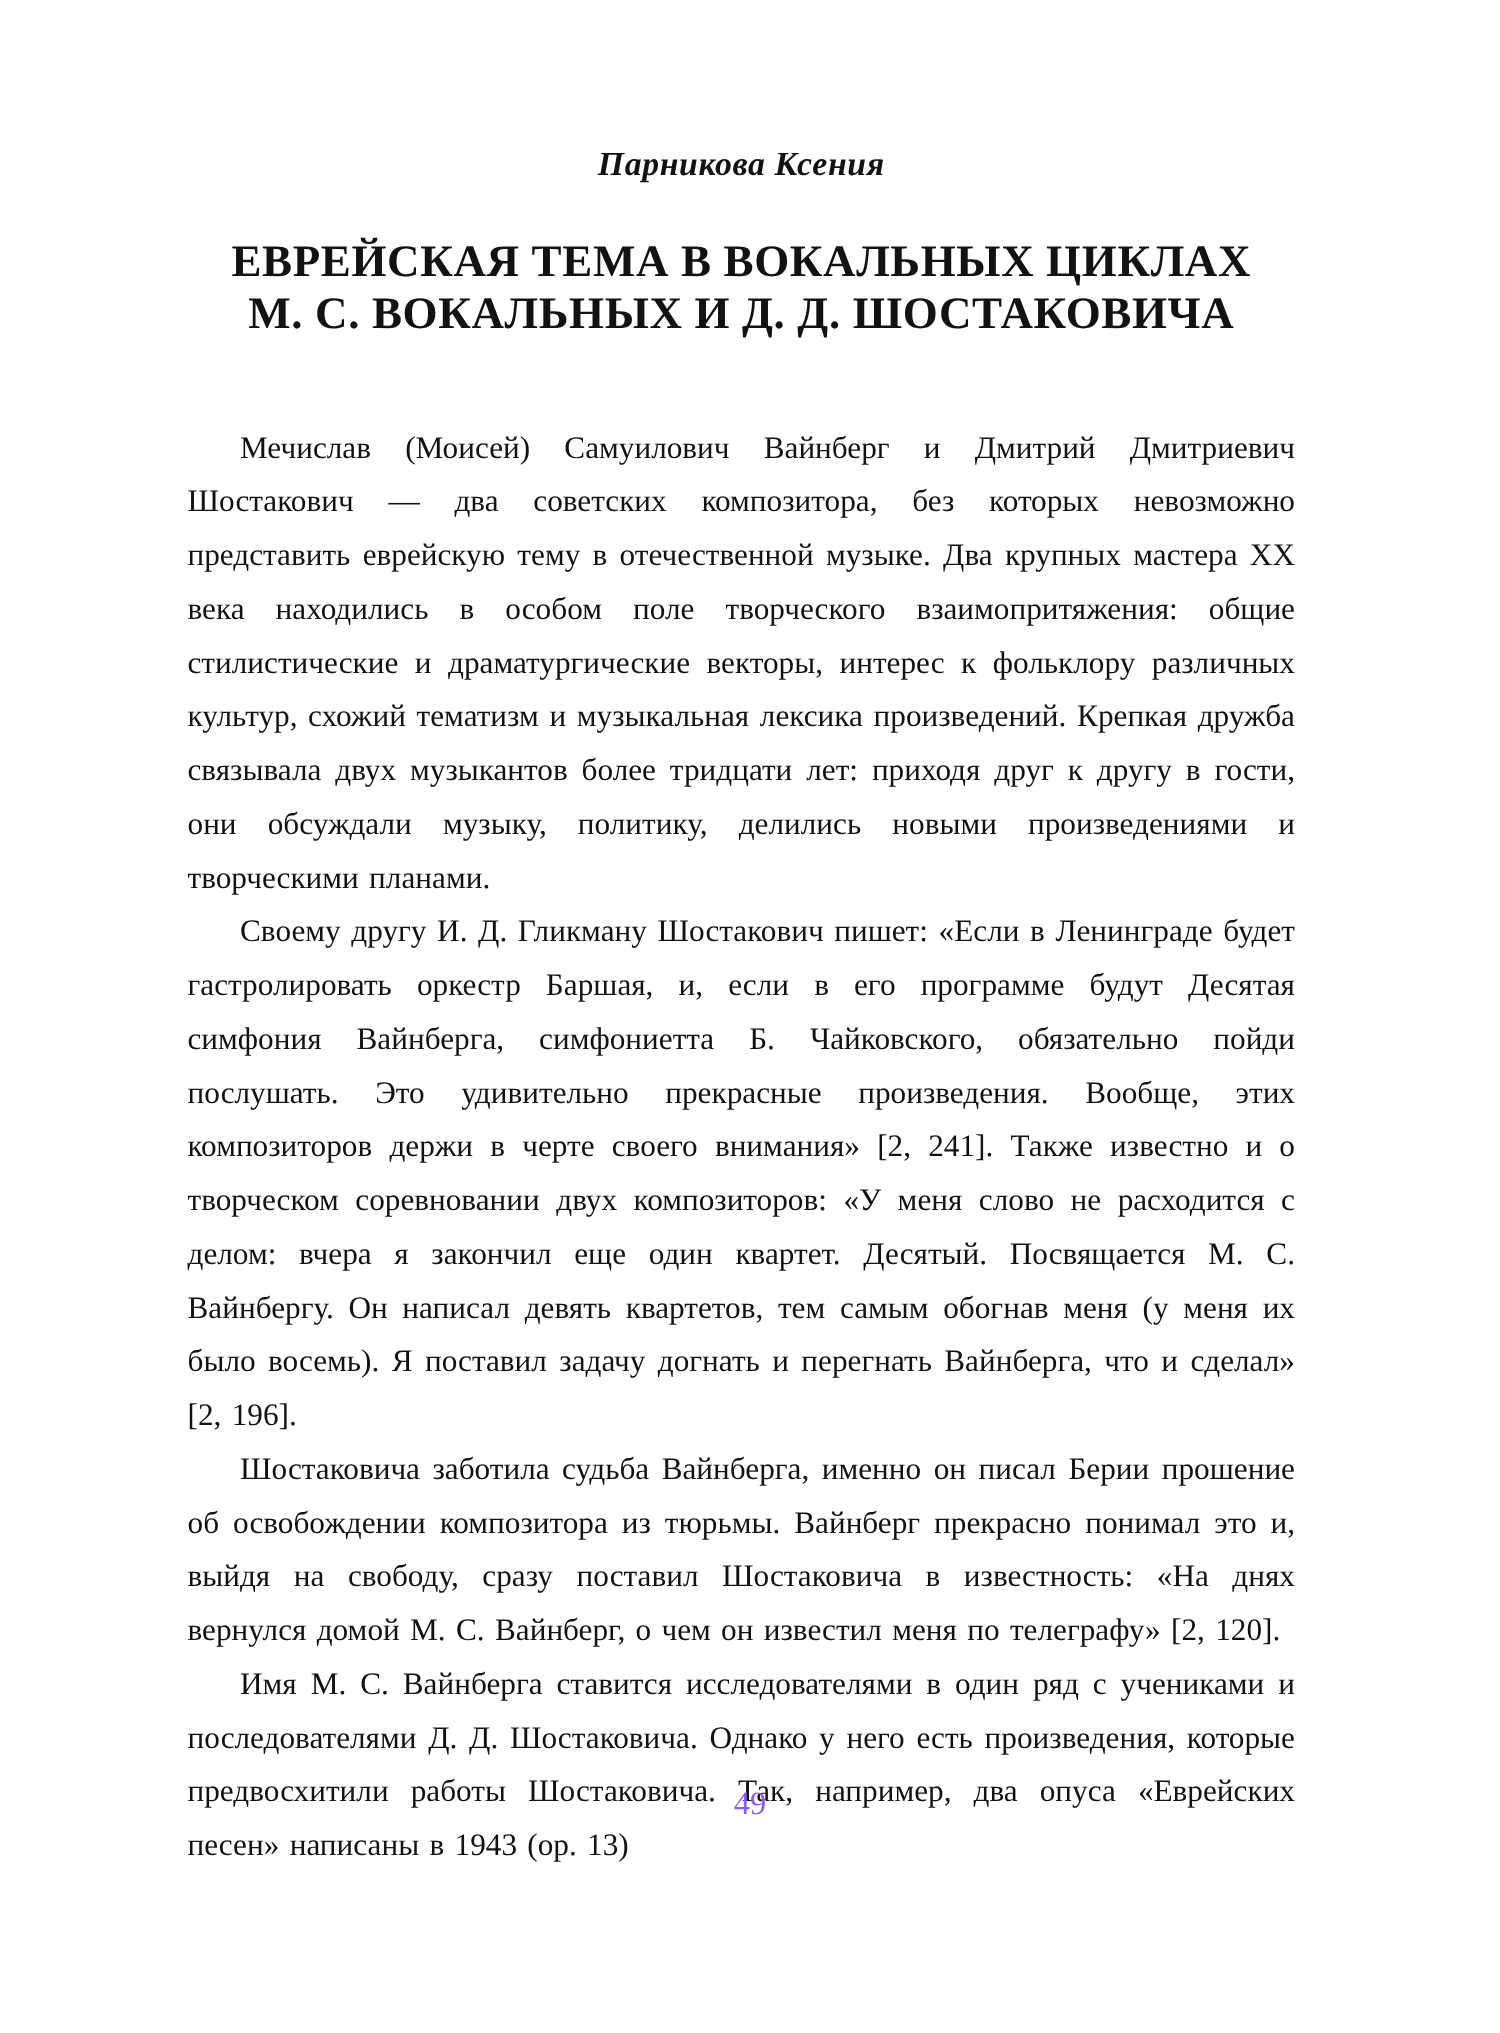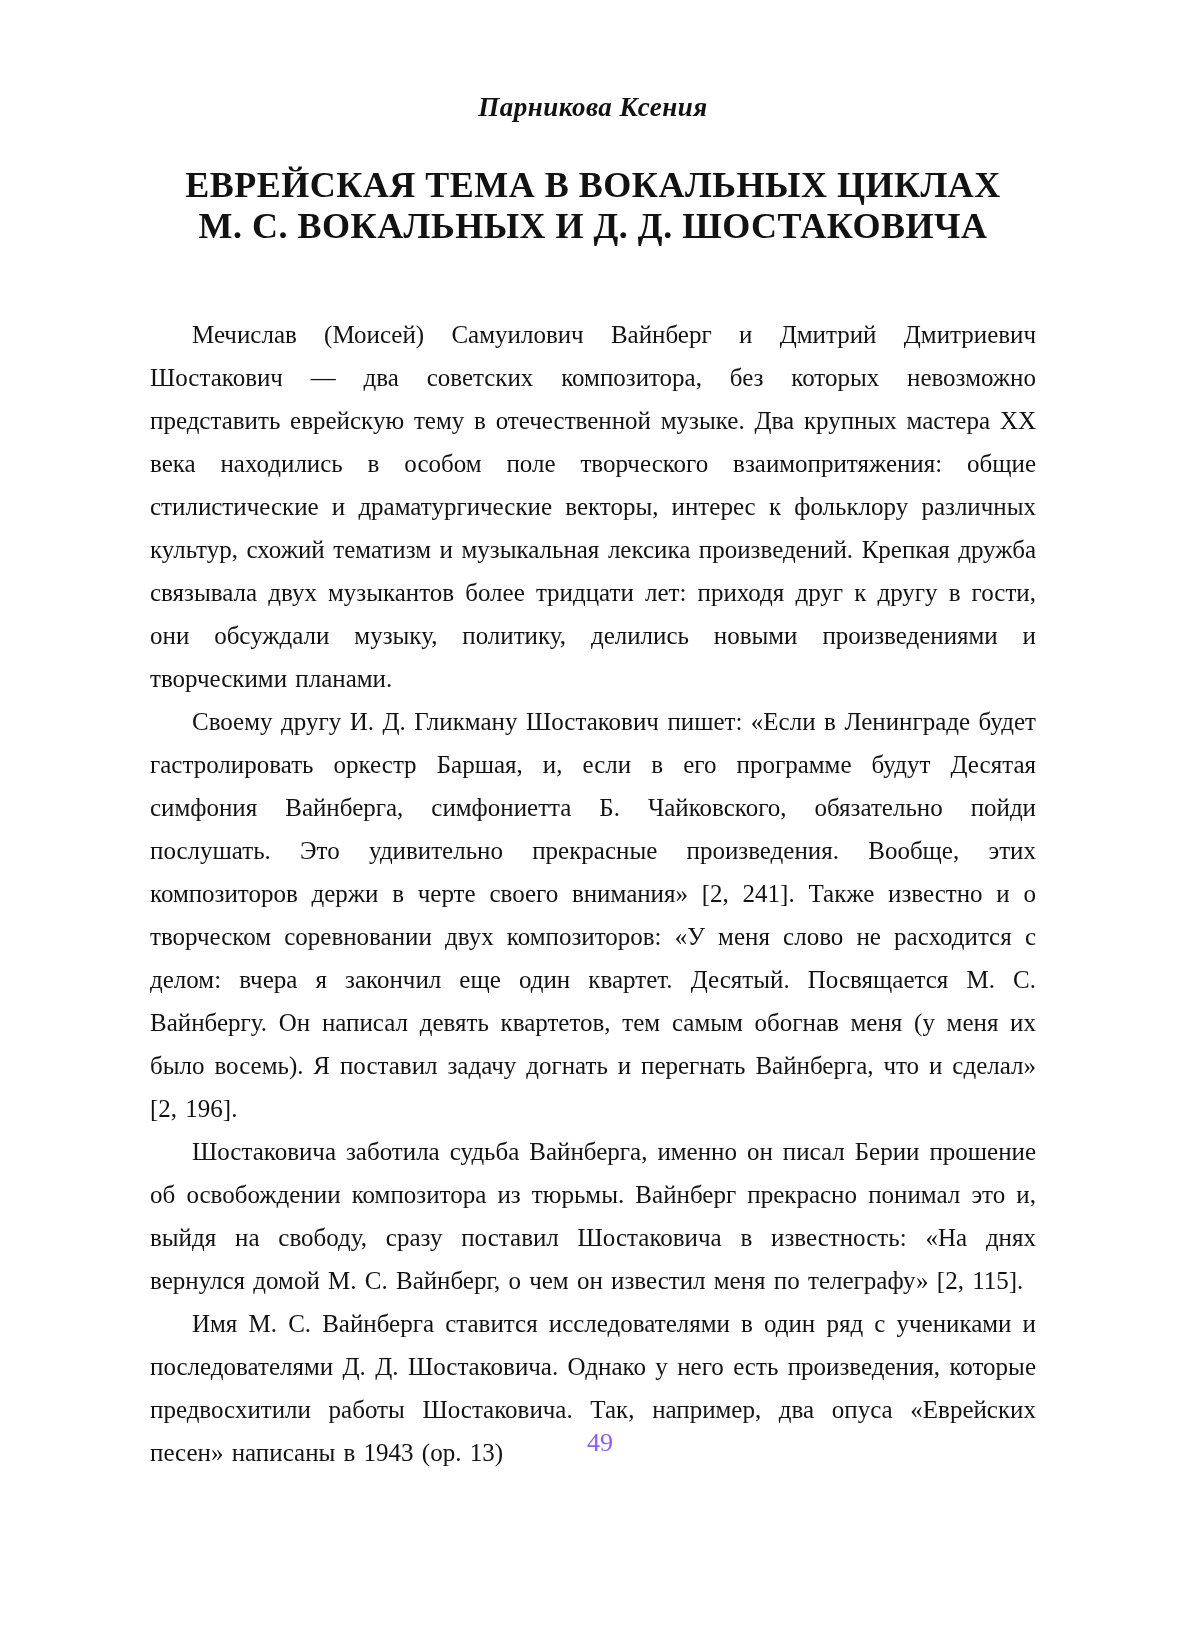--- a/index.html
+++ b/index.html
@@ -17,21 +17,21 @@
     overflow: hidden;
     box-sizing: border-box;
   }
   .content {
     position: absolute;
     top: 0;
     left: 150px;
     width: 886px;
   }
   .author {
-    margin-top: 92px;
+    margin-top: 116px;
     text-align: center;
     font-size: 27px;
     font-weight: bold;
     font-style: italic;
     letter-spacing: 0.5px;
   }
   .title {
     margin: 42px 0 0 0;
     text-align: center;
     font-size: 36px;
@@ -69,20 +69,20 @@
     <div class="author">Парникова Ксения</div>
 
     <h1 class="title">
       <span>ЕВРЕЙСКАЯ ТЕМА В ВОКАЛЬНЫХ ЦИКЛАХ</span><br>
       <span>М. С. ВОКАЛЬНЫХ И Д. Д. ШОСТАКОВИЧА</span>
     </h1>
 
     <div class="body-text">
       <p>Мечислав (Моисей) Самуилович Вайнберг и Дмитрий Дмитриевич Шостакович — два советских композитора, без которых невозможно представить еврейскую тему в отечественной музыке. Два крупных мастера XX века находились в особом поле творческого взаимопритяжения: общие стилистические и драматургические векторы, интерес к фольклору различных культур, схожий тематизм и музыкальная лексика произведений. Крепкая дружба связывала двух музыкантов более тридцати лет: приходя друг к другу в гости, они обсуждали музыку, политику, делились новыми произведениями и творческими планами.</p>
       <p>Своему другу И. Д. Гликману Шостакович пишет: «Если в Ленинграде будет гастролировать оркестр Баршая, и, если в его программе будут Десятая симфония Вайнберга, симфониетта Б. Чайковского, обязательно пойди послушать. Это удивительно прекрасные произведения. Вообще, этих композиторов держи в черте своего внимания» [2, 241]. Также известно и о творческом соревновании двух композиторов: «У меня слово не расходится с делом: вчера я закончил еще один квартет. Десятый. Посвящается М. С. Вайнбергу. Он написал девять квартетов, тем самым обогнав меня (у меня их было восемь). Я поставил задачу догнать и перегнать Вайнберга, что и сделал» [2, 196].</p>
-      <p>Шостаковича заботила судьба Вайнберга, именно он писал Берии прошение об освобождении композитора из тюрьмы. Вайнберг прекрасно понимал это и, выйдя на свободу, сразу поставил Шостаковича в известность: «На днях вернулся домой М. С. Вайнберг, о чем он известил меня по телеграфу» [2, 115].</p>
+      <p>Шостаковича заботила судьба Вайнберга, именно он писал Берии прошение об освобождении композитора из тюрьмы. Вайнберг прекрасно понимал это и, выйдя на свободу, сразу поставил Шостаковича в известность: «На днях вернулся домой М. С. Вайнберг, о чем он известил меня по телеграфу» [2, 120].</p>
       <p>Имя М. С. Вайнберга ставится исследователями в один ряд с учениками и последователями Д. Д. Шостаковича. Однако у него есть произведения, которые предвосхитили работы Шостаковича. Так, например, два опуса «Еврейских песен» написаны в 1943 (ор. 13)</p>
     </div>
 
   </div>
 
   <div class="page-number">49</div>
 </div>
 
 </body></html>

